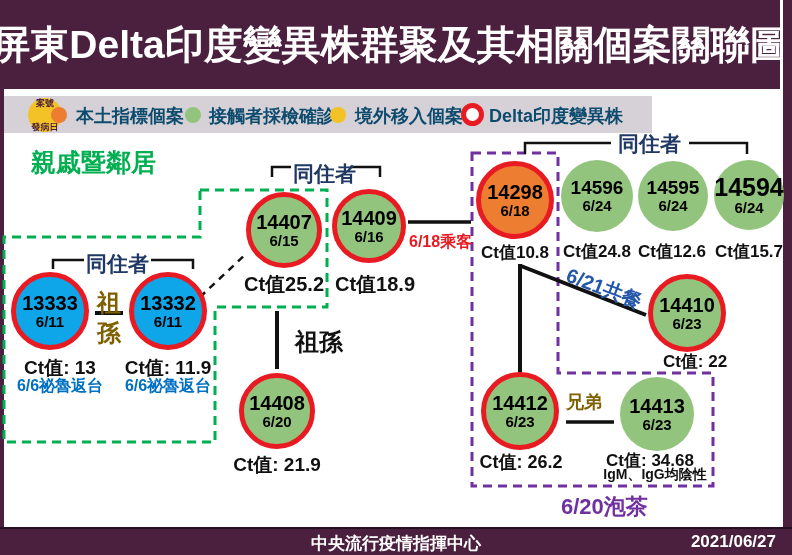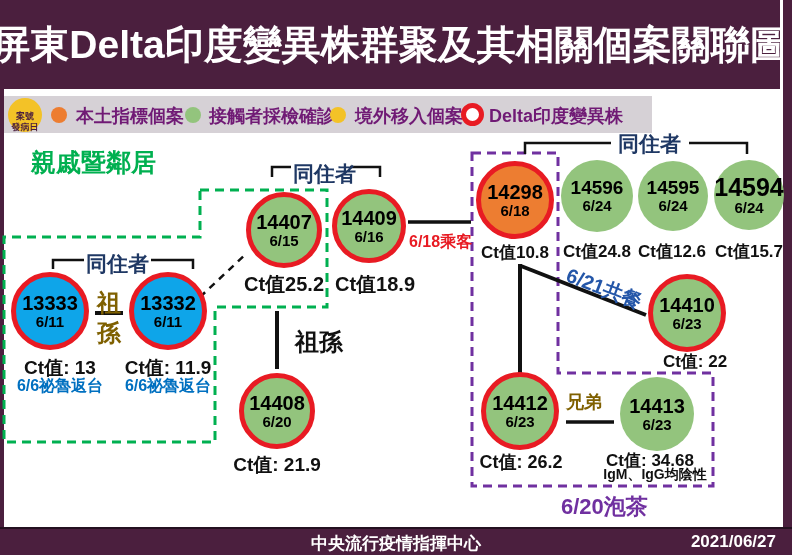--- a/index.html
+++ b/index.html
@@ -9,26 +9,26 @@
   
   .header{left:0;top:0;width:780px;height:89px;background:#4B1F3E;
           display:flex;align-items:center;justify-content:center;}
   .title{color:#fff;font-size:39px;font-weight:bold;white-space:nowrap;letter-spacing:0px;}
   .side-strip{background:#4B1F3E;}
   .footer{left:0;top:527px;width:792px;height:28px;background:#4B1F3E;border-top:2px solid #241020;box-sizing:border-box;}
   .footer-org{left:0;top:532px;width:792px;text-align:center;color:#fff;font-size:17px;font-weight:bold;}
   .footer-date{right:16px;top:532px;color:#fff;font-size:17px;font-weight:bold;}
   
   .legend{left:4px;top:96px;width:648px;height:37px;background:#D6D1D6;}
-  .legend-badge{left:8px;top:98px;width:34px;height:34px;border-radius:50%;background:#F3C227;
-                display:flex;flex-direction:column;align-items:center;justify-content:flex-end;
+  .legend-badge{left:28px;top:98px;width:34px;height:34px;border-radius:50%;background:#F3C227;
+                display:flex;flex-direction:column;align-items:center;justify-content:space-between;
                 color:#4B1F3E;font-size:9px;font-weight:bold;line-height:1.15;}
   .dot{width:16px;height:16px;border-radius:50%;}
   .ring{width:13px;height:13px;border-radius:50%;background:#fff;border:5px solid #E81B23;}
-  .legend-label{top:104px;font-size:18px;font-weight:bold;color:#701a75;white-space:nowrap;}
+  .legend-label{top:104px;font-size:18px;font-weight:bold;color:#0c4a6e;white-space:nowrap;}
   
   .case{border-radius:50%;box-sizing:border-box;display:flex;flex-direction:column;
         align-items:center;justify-content:center;line-height:1.05;}
   .delta{border:5px solid #E81B23;}
   .cid{font-size:20px;font-weight:bold;color:#000;}
   .cdate{font-size:15px;font-weight:bold;color:#000;}
   .fill-yellow{background:#0ea5e9;}
   .fill-green{background:#93C47D;}
   .fill-orange{background:#ED7D31;}
   

